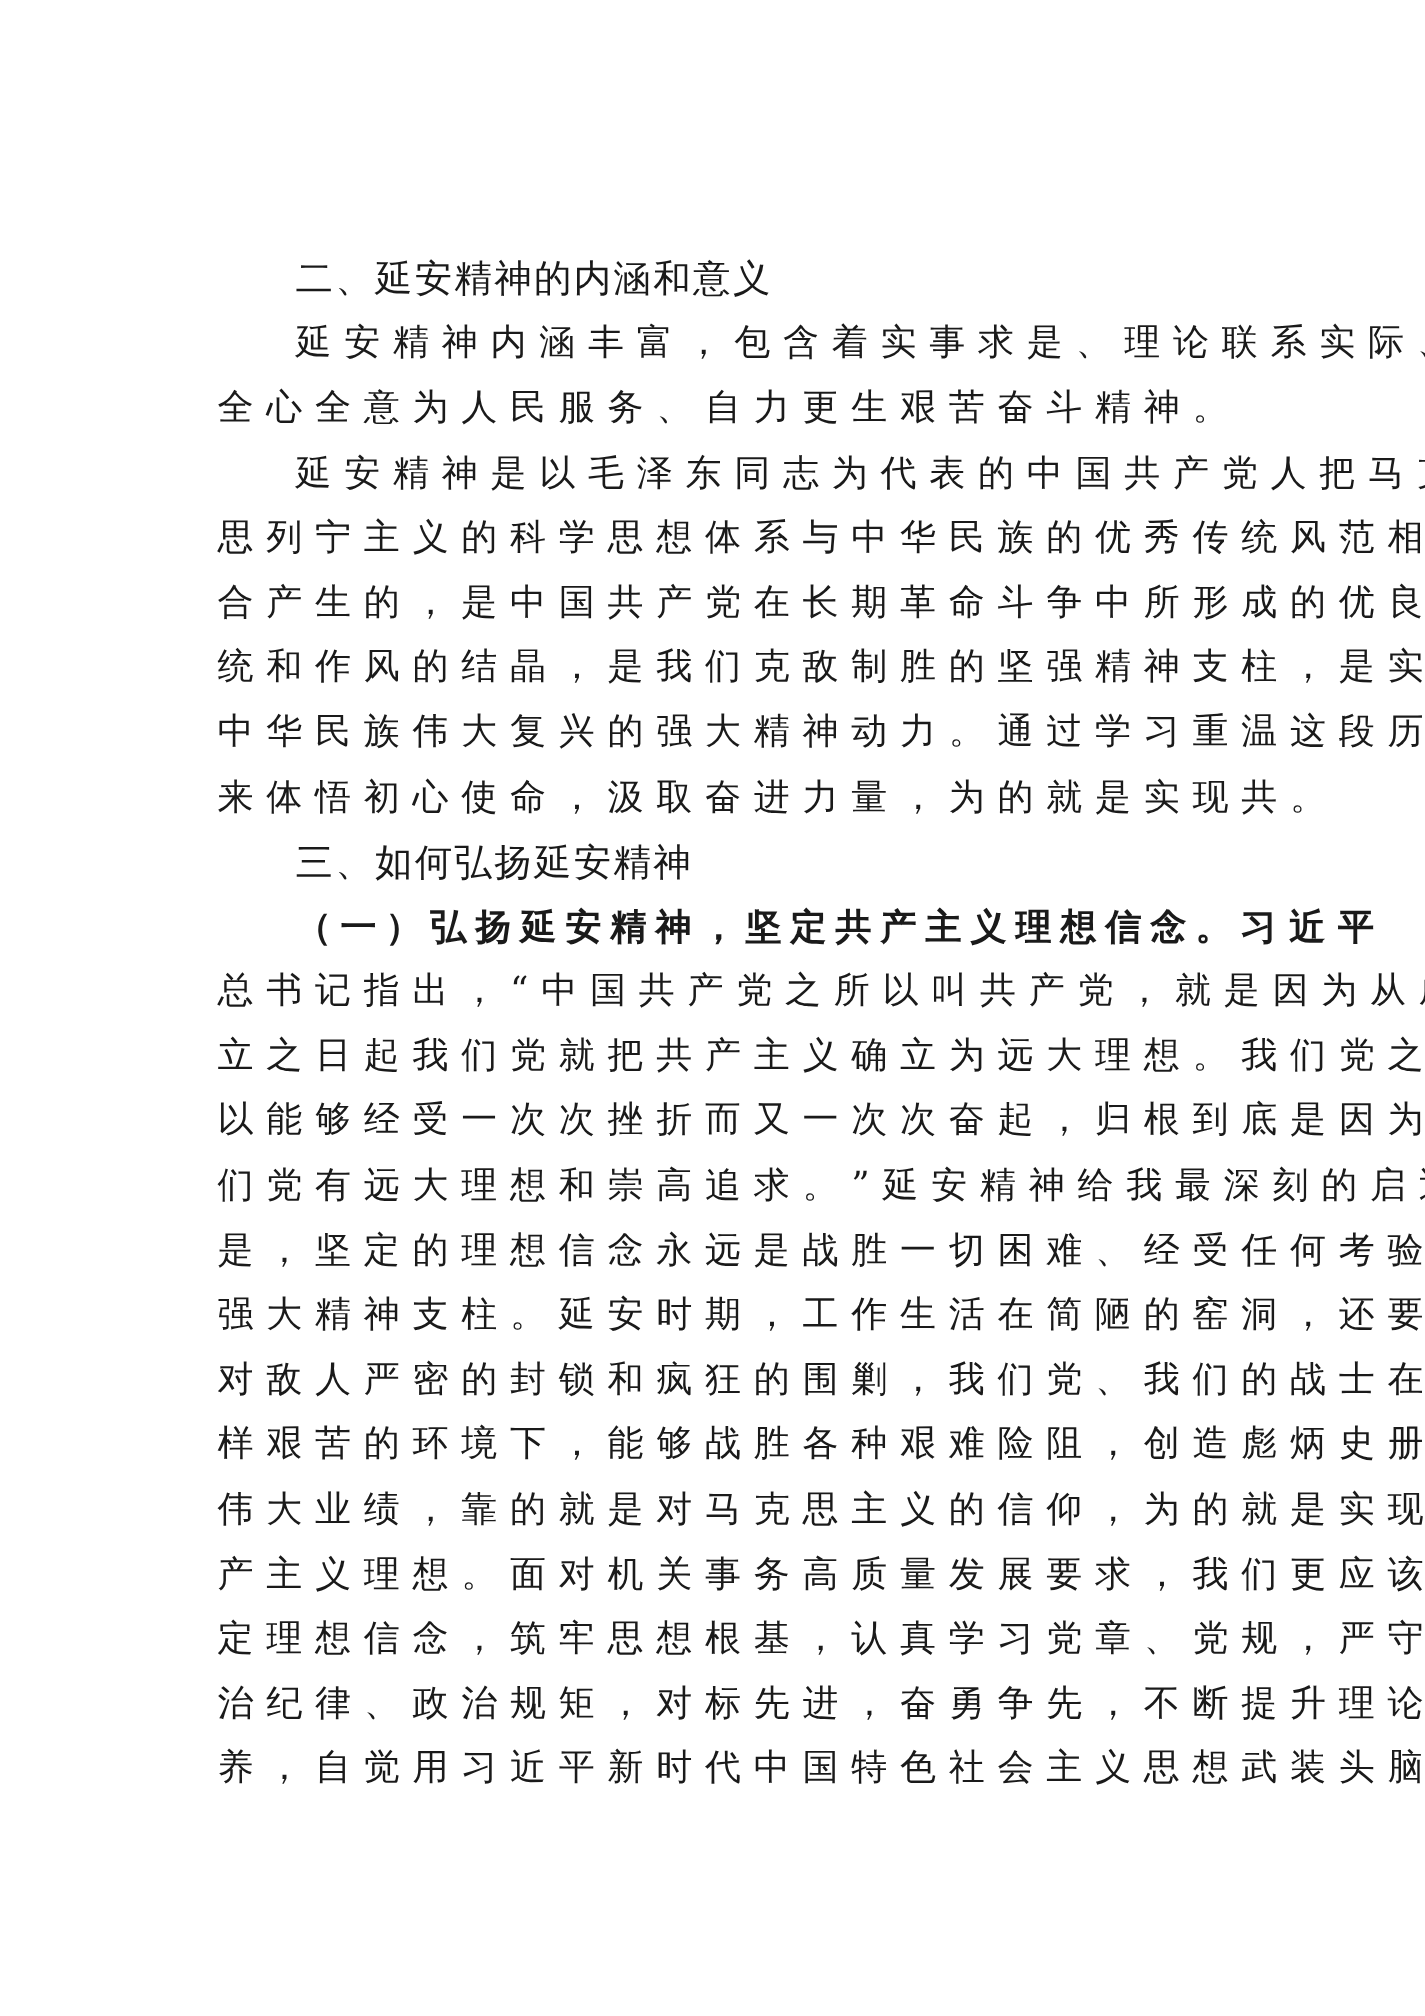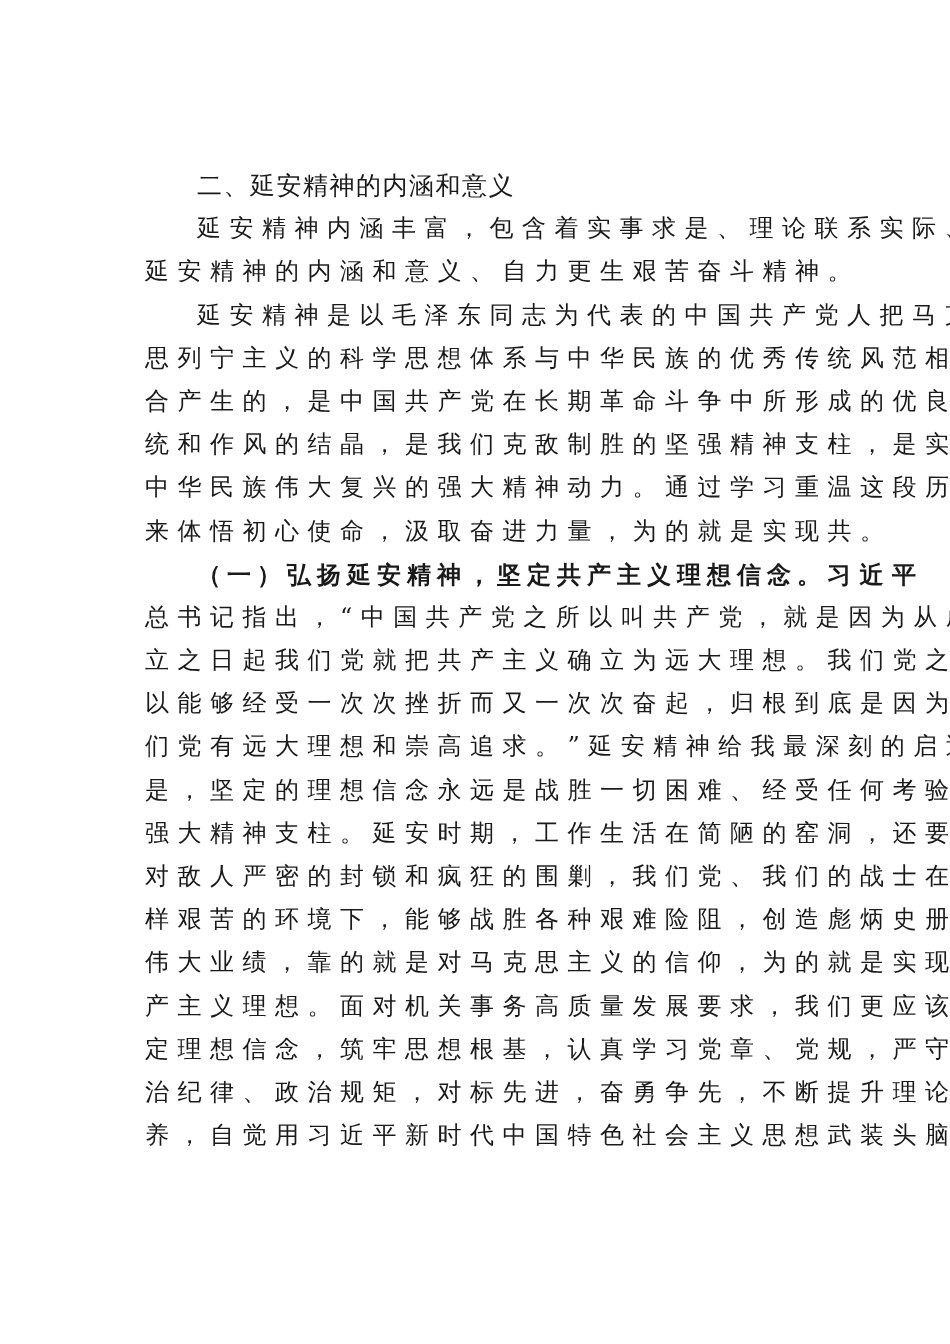--- a/index.html
+++ b/index.html
@@ -51,32 +51,33 @@
   </style>
 </head>
 <body>
 
 <div class="page">
 
   <div class="line heading">二、延安精神的内涵和意义</div>
 
   <div>
     <div class="line indent">延安精神内涵丰富，包含着实事求是、理论联系实际、</div>
-    <div class="line">延安精神的内涵和意义、自力更生艰苦奋斗精神。</div>
+    <div class="line">全心全意为人民服务、自力更生艰苦奋斗精神。</div>
   </div>
 
   <div>
     <div class="line indent">延安精神是以毛泽东同志为代表的中国共产党人把马克</div>
     <div class="line">思列宁主义的科学思想体系与中华民族的优秀传统风范相结</div>
     <div class="line">合产生的，是中国共产党在长期革命斗争中所形成的优良传</div>
     <div class="line">统和作风的结晶，是我们克敌制胜的坚强精神支柱，是实现</div>
     <div class="line">中华民族伟大复兴的强大精神动力。通过学习重温这段历史</div>
     <div class="line">来体悟初心使命，汲取奋进力量，为的就是实现共。</div>
   </div>
 
+  <div class="line heading">三、如何弘扬延安精神</div>
 
   <div>
     <div class="line indent">
       <span class="sub-bold">（一）弘扬延安精神，坚定共产主义理想信念。</span><span class="sub-rest">习近平</span>
     </div>
     <div class="line">总书记指出，“中国共产党之所以叫共产党，就是因为从成</div>
     <div class="line">立之日起我们党就把共产主义确立为远大理想。我们党之所</div>
     <div class="line">以能够经受一次次挫折而又一次次奋起，归根到底是因为我</div>
     <div class="line">们党有远大理想和崇高追求。”延安精神给我最深刻的启迪</div>
     <div class="line">是，坚定的理想信念永远是战胜一切困难、经受任何考验的</div>

